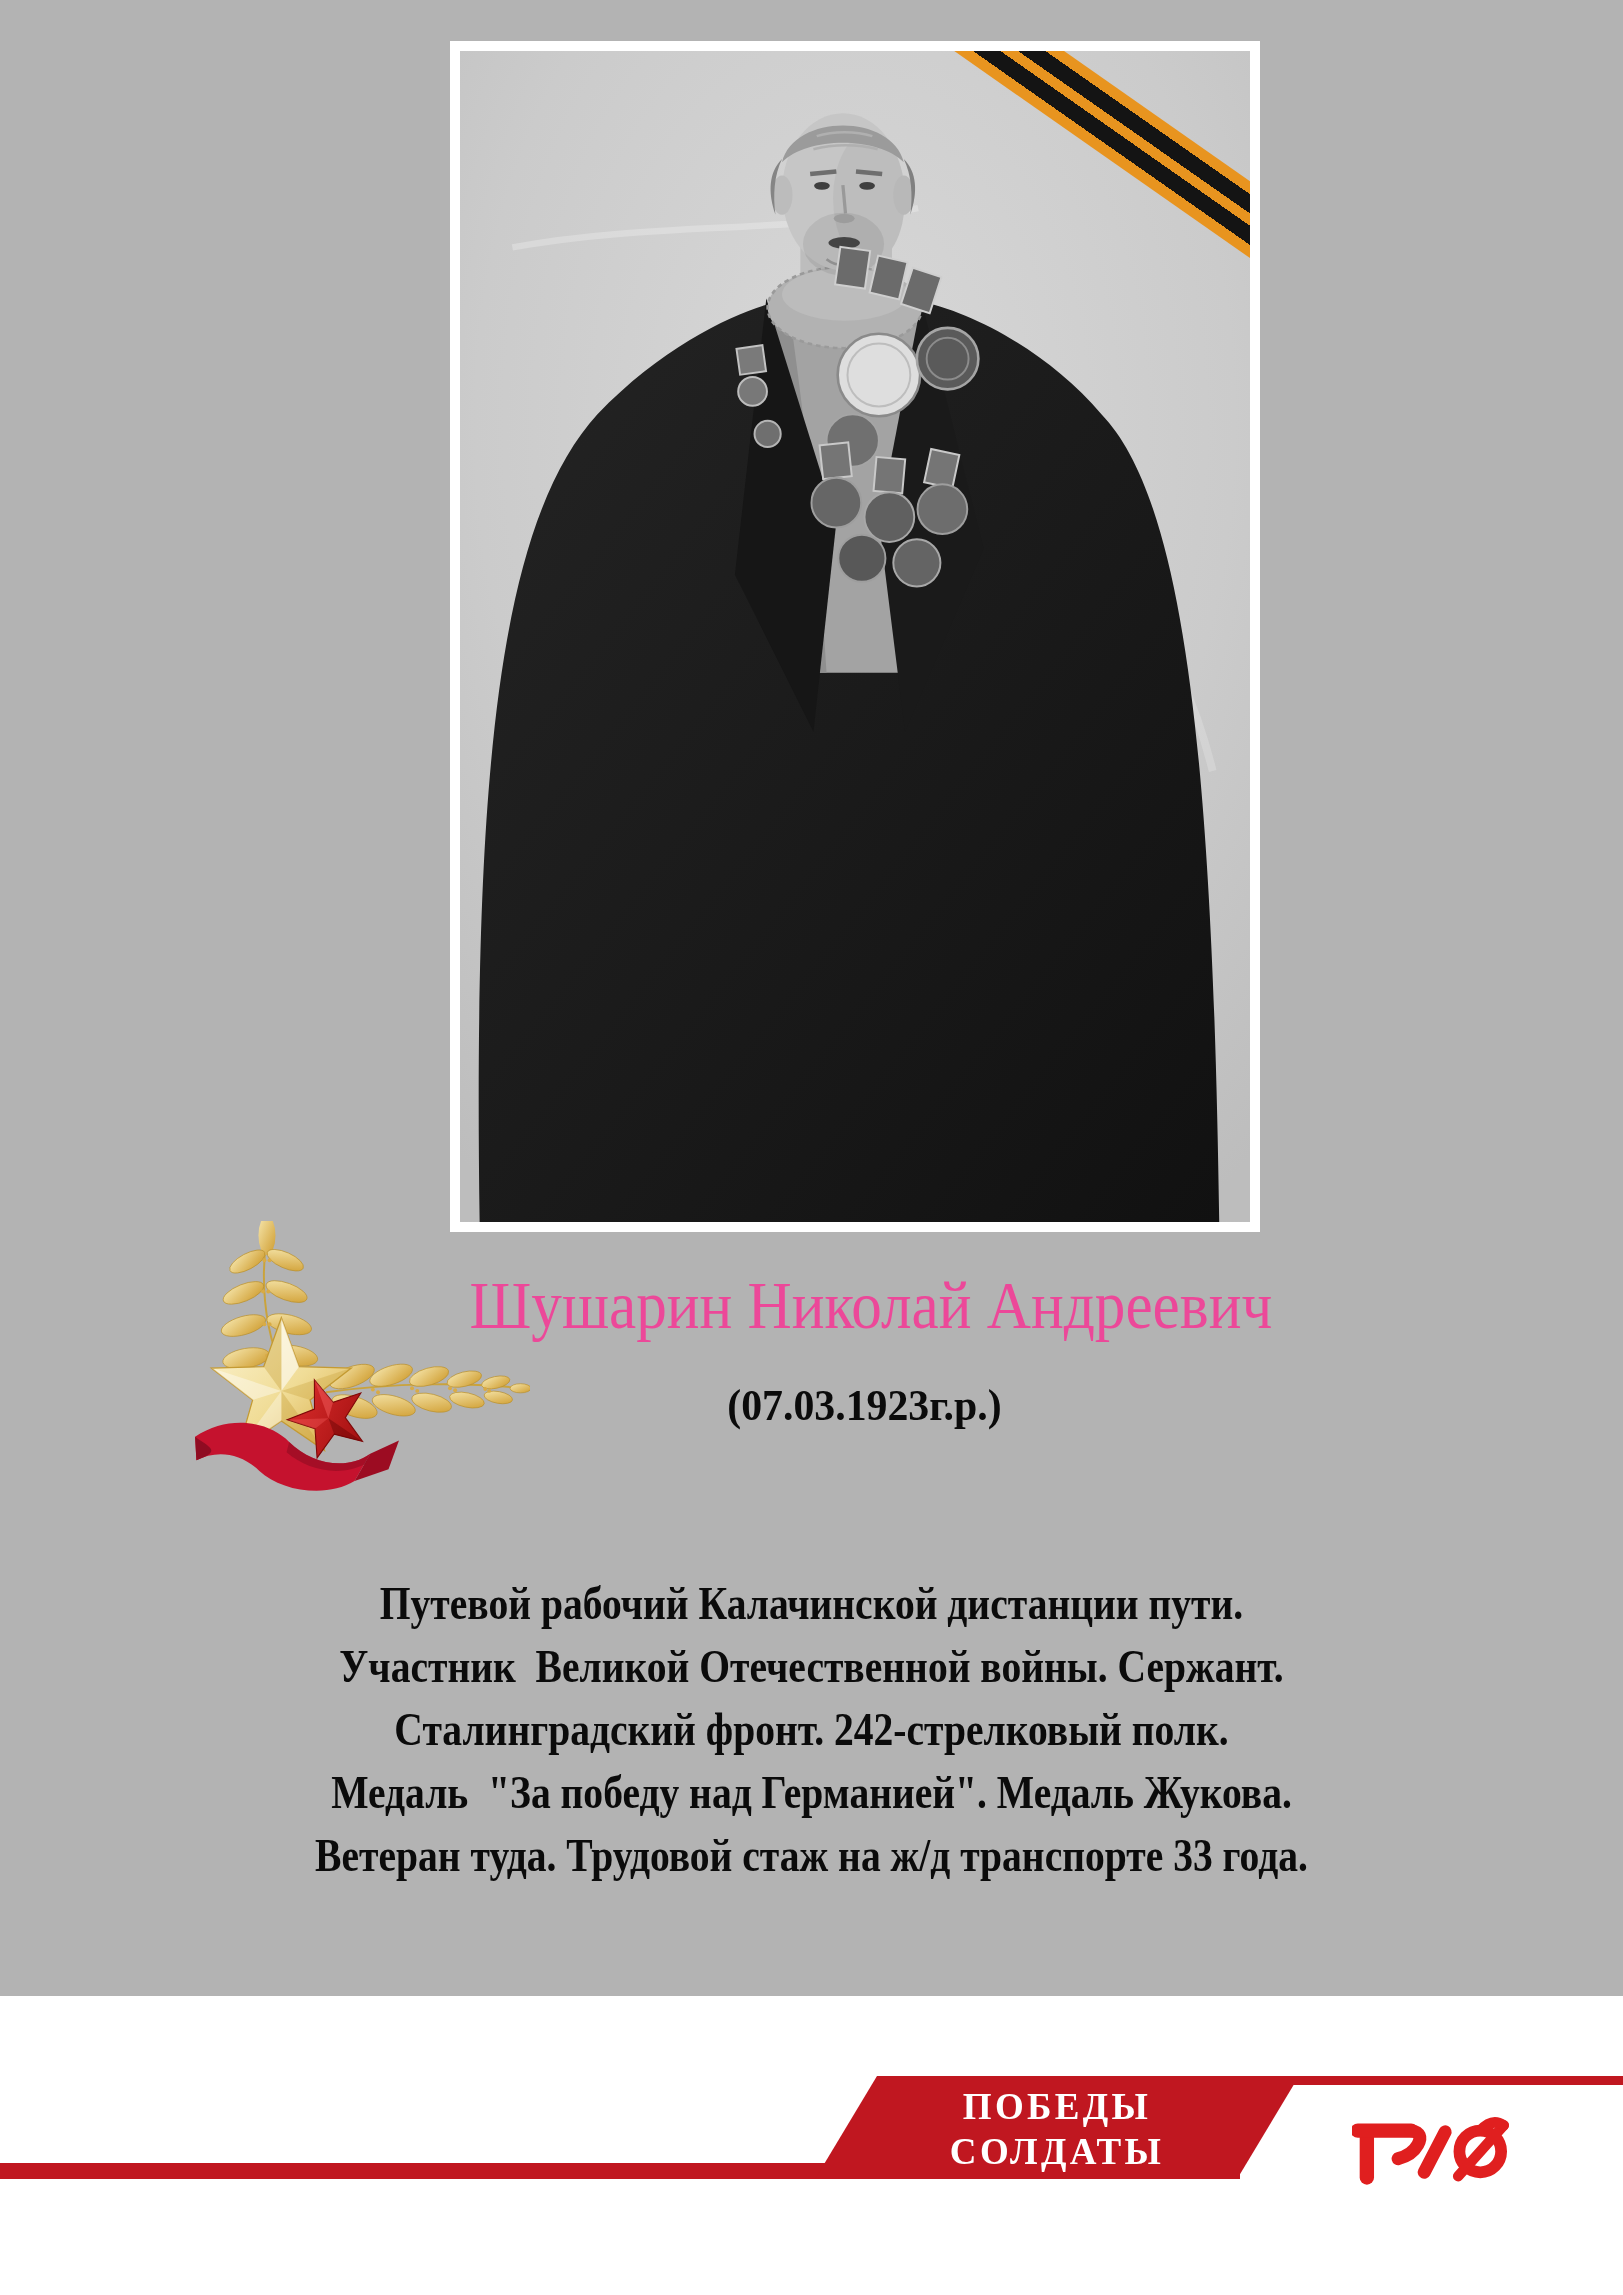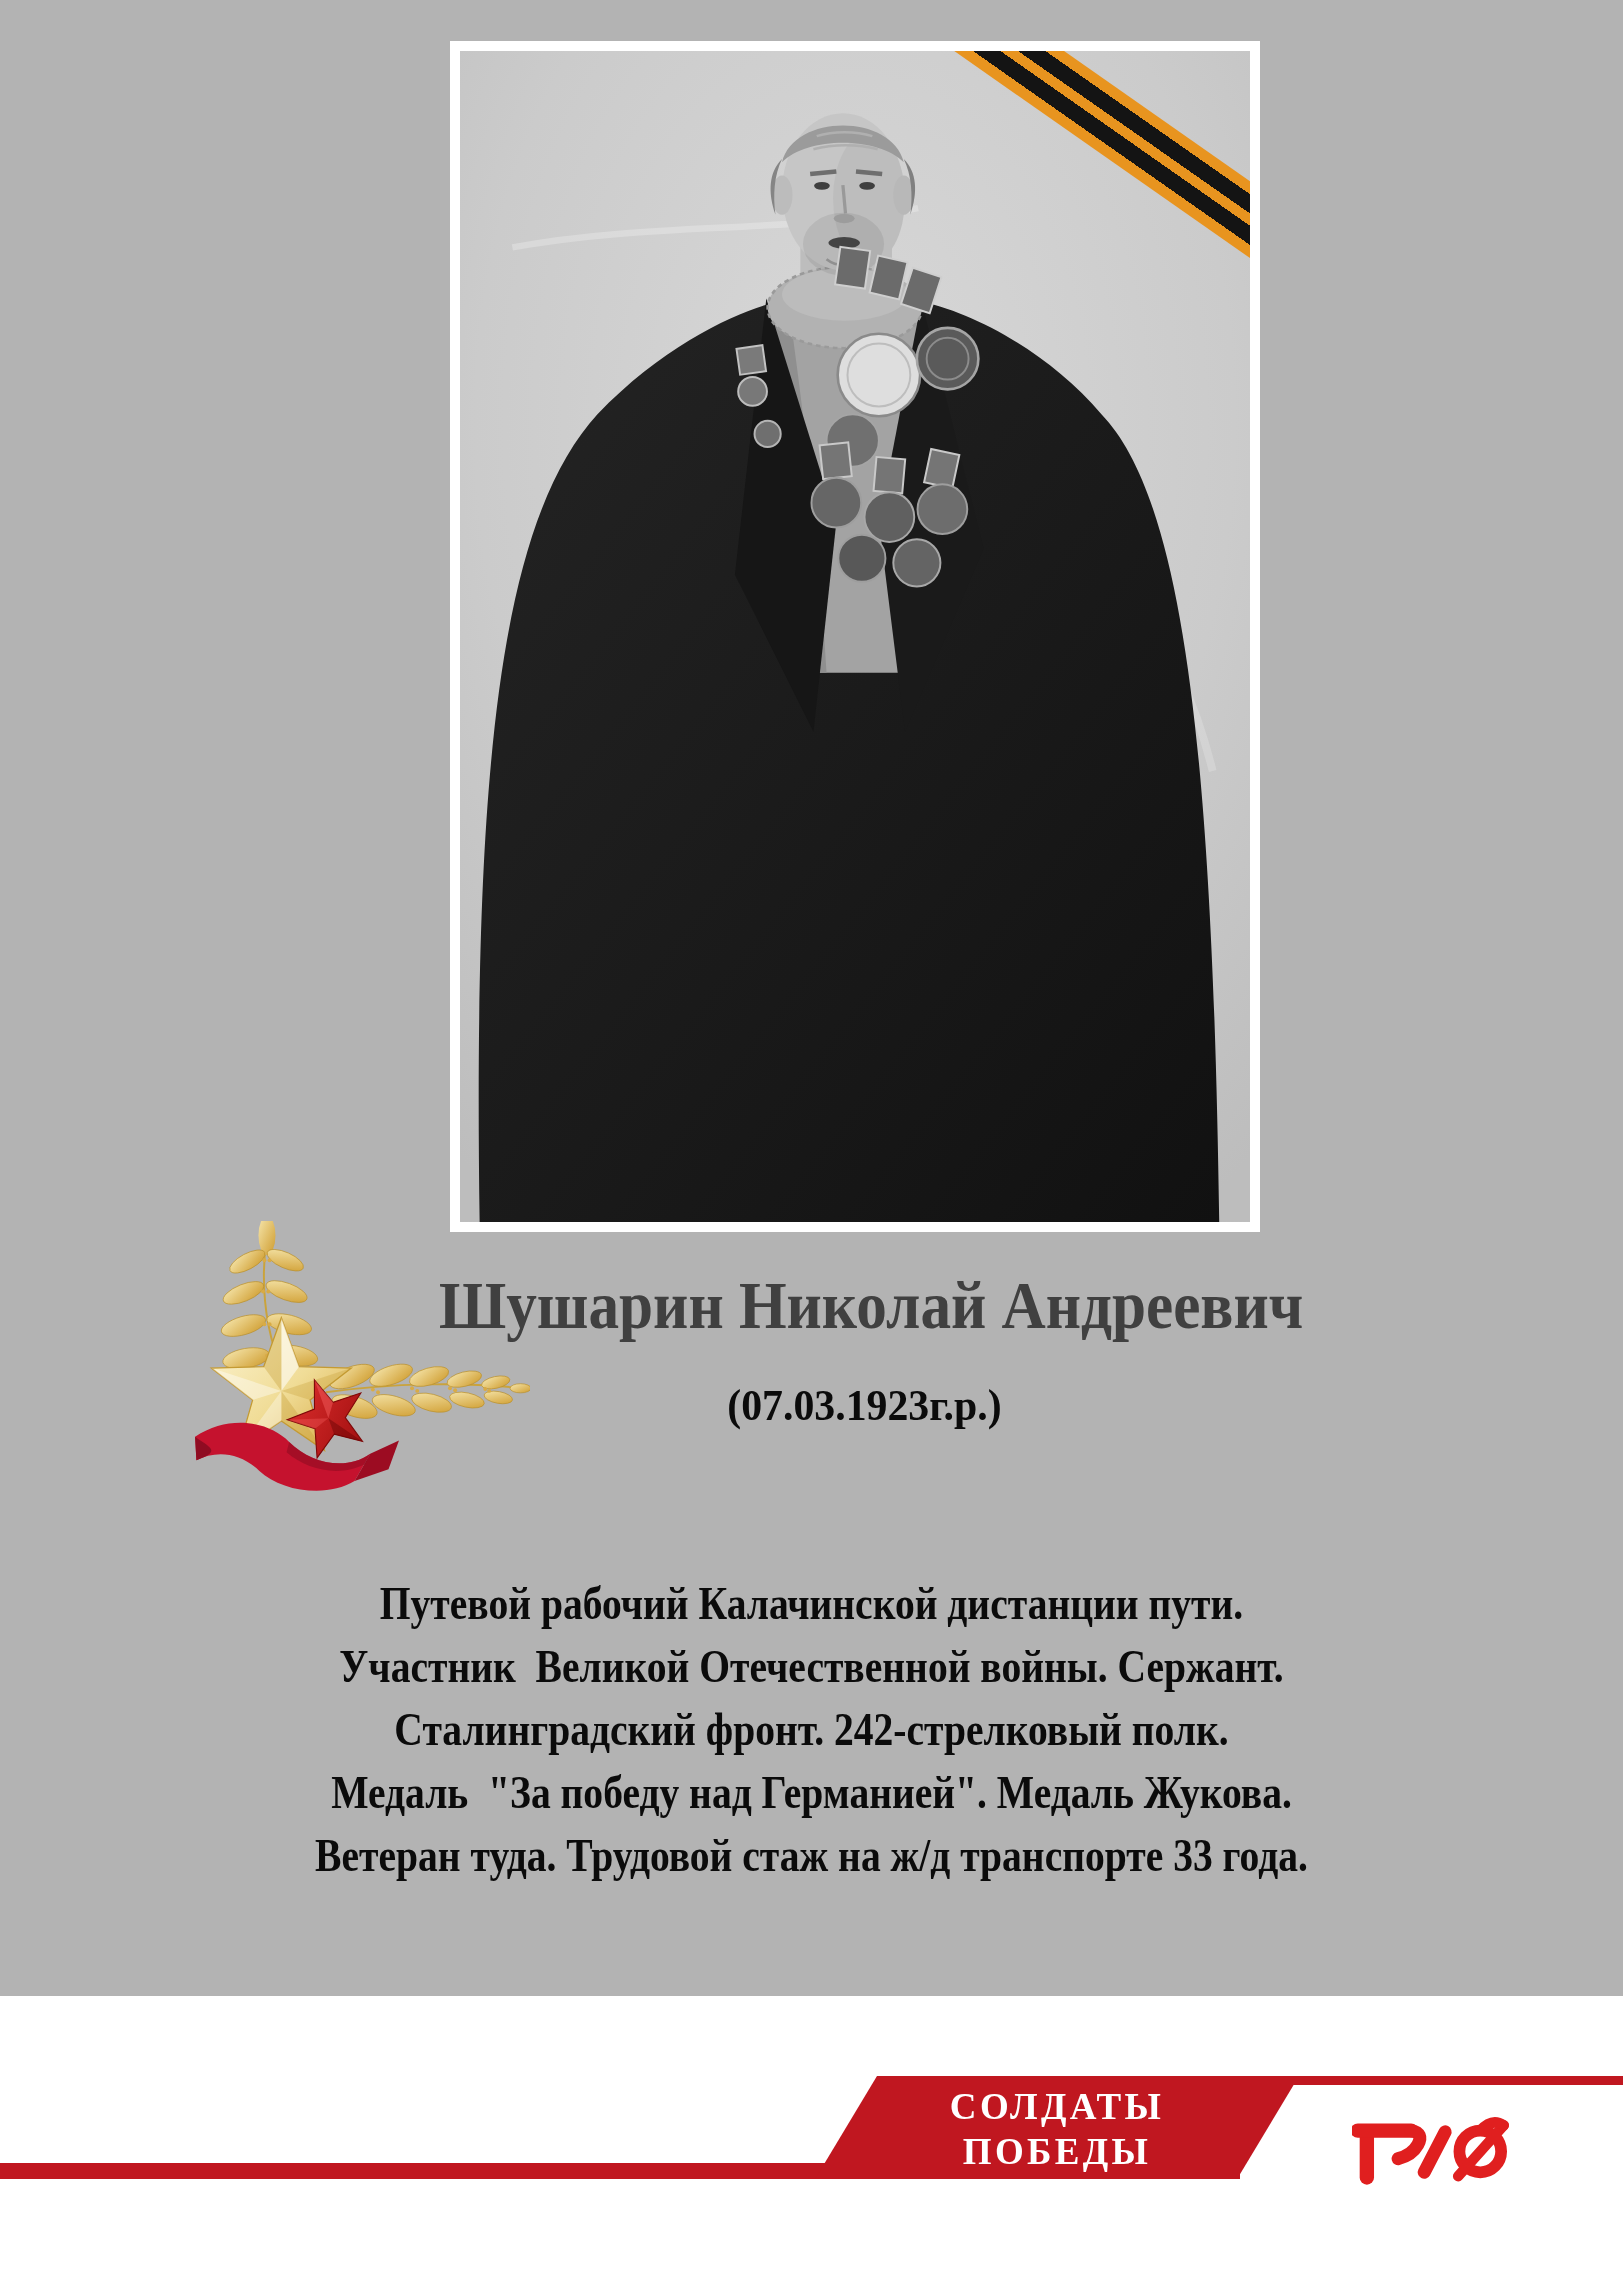--- a/index.html
+++ b/index.html
@@ -31,21 +31,21 @@
       #141414 17%,#141414 42%,
       #e8941f 42%,#e8941f 58%,
       #141414 58%,#141414 83%,
       #e8941f 83%,#e8941f 100%);
   }
   
   .star-decoration{position:absolute;left:183px;top:1221px;width:347px;height:281px;}
   
   .veteran-name{
     position:absolute;left:367px;top:1266px;width:1008px;
-    text-align:center;font-size:68px;font-weight:bold;color:#404040;
+    text-align:center;font-size:68px;font-weight:normal;color:#ec4899;
     white-space:nowrap;
   }
   .veteran-name .cond{display:inline-block;transform:scaleX(0.90);transform-origin:50% 50%;}
   .birthdate{
     position:absolute;left:367px;top:1380px;width:995px;
     text-align:center;font-size:44px;font-weight:bold;color:#0b0b0b;white-space:nowrap;
   }
   .birthdate .cond{display:inline-block;transform:scaleX(0.95);transform-origin:50% 50%;}
   .bio{
     position:absolute;left:0;top:1572px;width:1623px;
@@ -278,22 +278,22 @@
     <div class="bio-line">Участник  Великой Отечественной войны. Сержант.</div>
     <div class="bio-line">Сталинградский фронт. 242-стрелковый полк.</div>
     <div class="bio-line">Медаль  "За победу над Германией". Медаль Жукова.</div>
     <div class="bio-line">Ветеран туда. Трудовой стаж на ж/д транспорте 33 года.</div>
   </div>
 
   <div class="banner-stripe"></div>
   <div class="banner-parallelogram"></div>
   <div class="banner-thin-line"></div>
   <div class="banner-text">
+    <div>ПОБЕДЫ</div>
     <div>СОЛДАТЫ</div>
-    <div>ПОБЕДЫ</div>
   </div>
 
   <svg class="rzd-logo" viewBox="0 0 250 135">
     <g fill="none" stroke="#e01f1f" stroke-linecap="round">
 
       <path d="M22,122 L22,52" stroke-width="22"></path>
       <path d="M8,50 L90,50" stroke-width="22"></path>
       <path d="M90,50 Q110,54 100,72 Q91,88 70,93" stroke-width="20"></path>
 
       <path d="M142,52 L110,114" stroke-width="20"></path>

